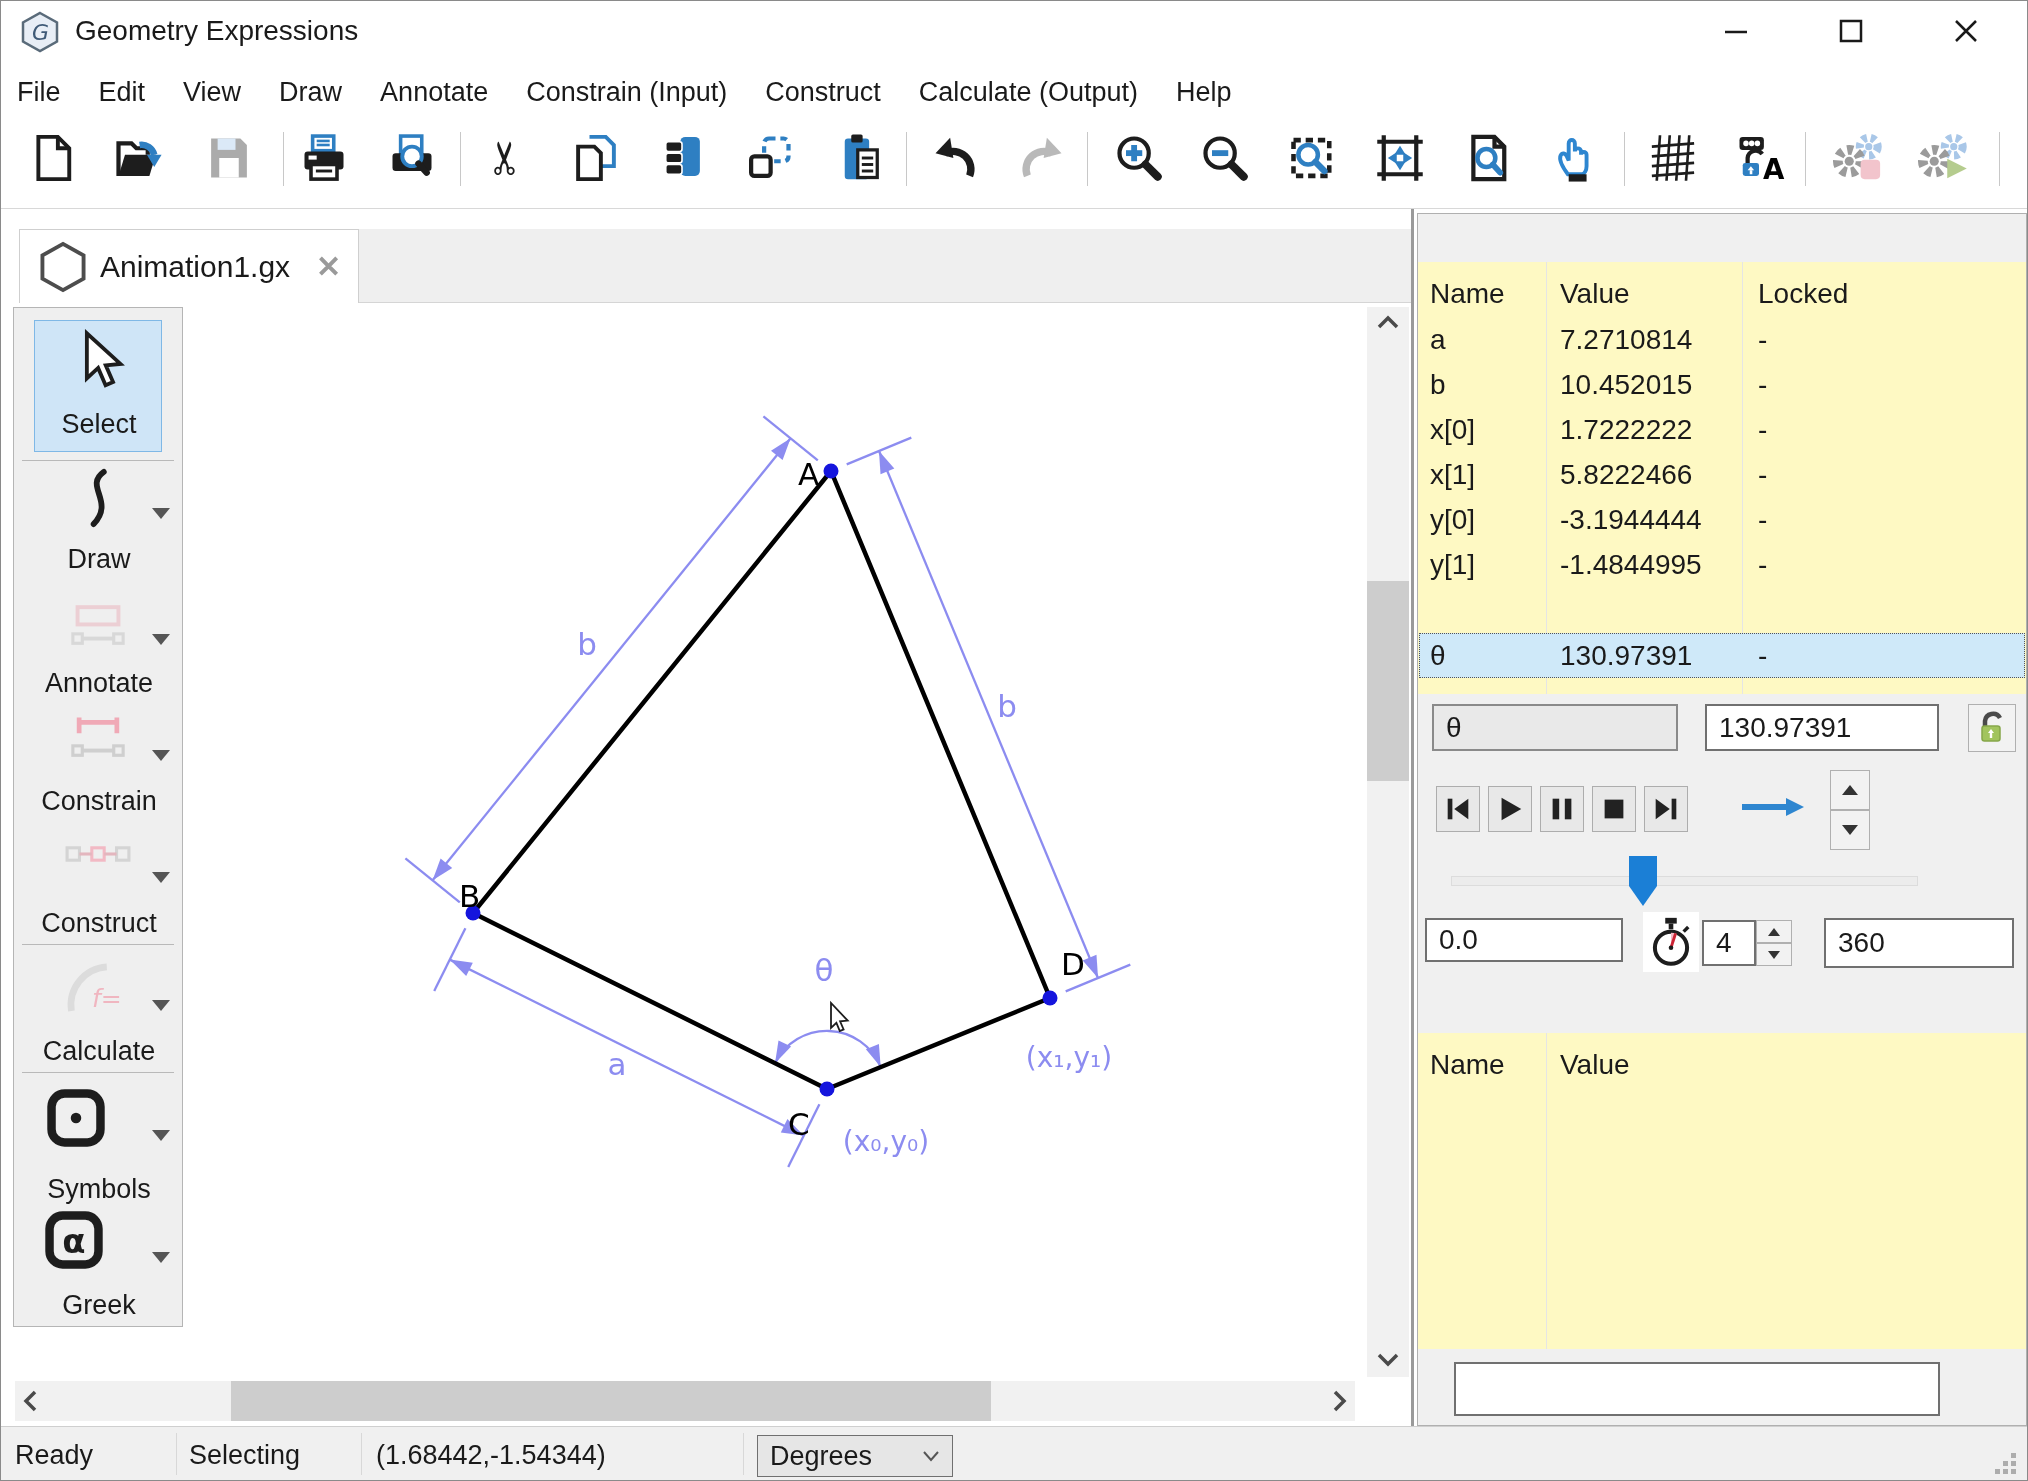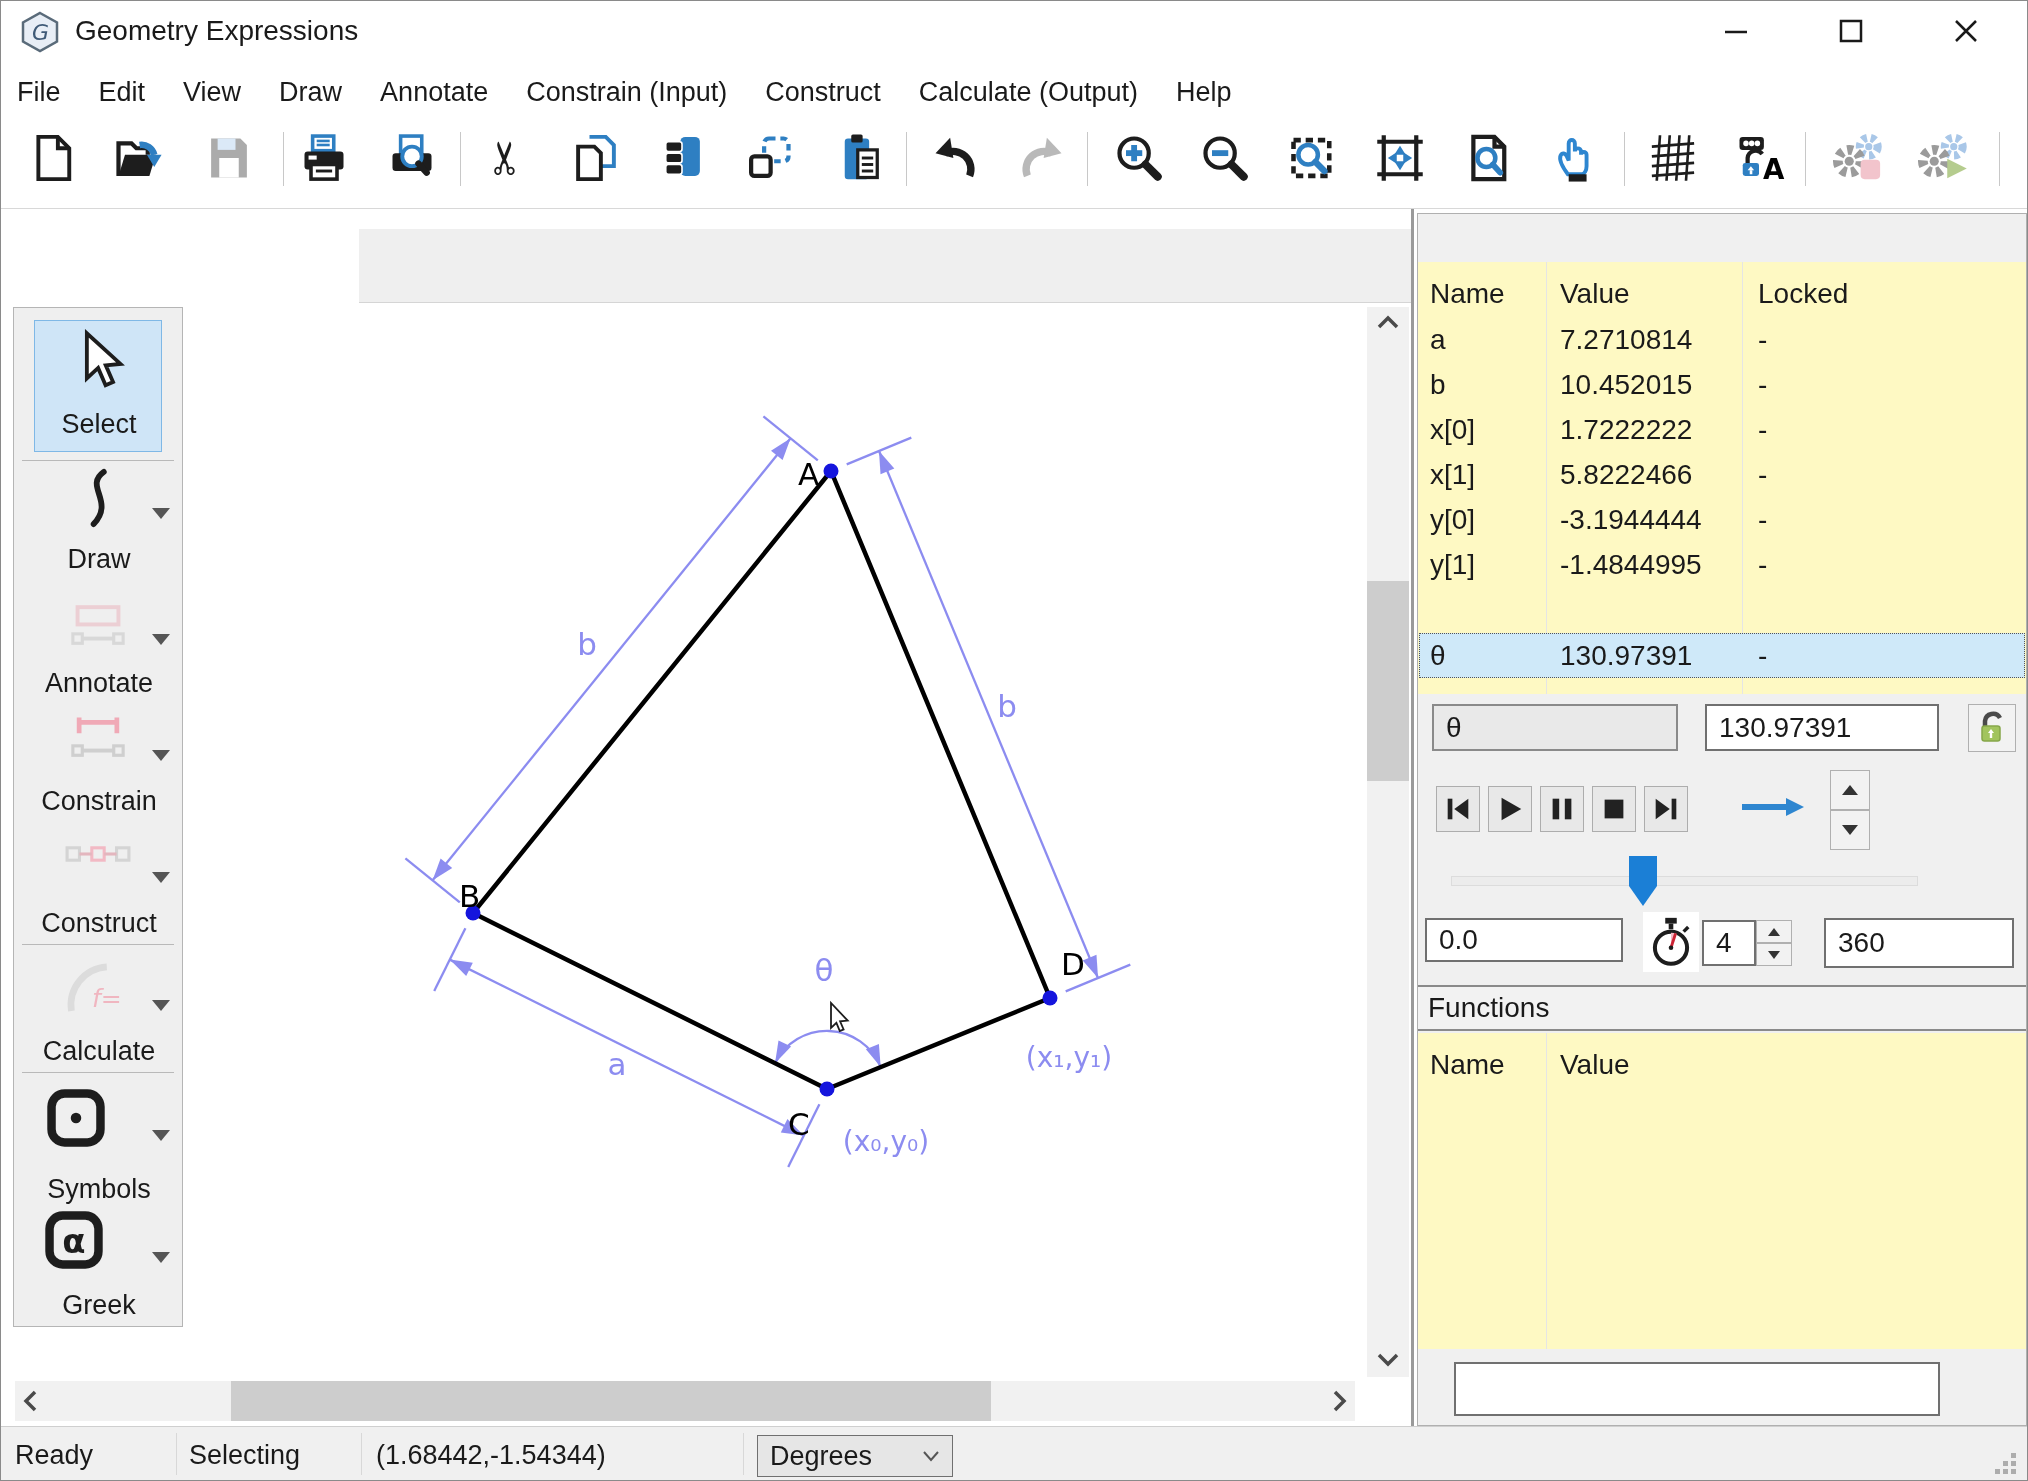--- a/index.html
+++ b/index.html
@@ -289,20 +289,27 @@
         <circle cx="22" cy="9" r="2.2" fill="#a9c7e8"></circle>
         <circle cx="10" cy="18" r="7" fill="none" stroke="#9b9b9b" stroke-width="6" stroke-dasharray="3.5 2.8"></circle>
         <circle cx="10" cy="18" r="2.8" fill="#9b9b9b"></circle>
         <polygon points="18,16.5 30,22.5 18,28.5" fill="#b5cc8e"></polygon>
       </svg>
   </div>
   <div class="tsep" style="left:1998px"></div>
 
   <div class="abs" id="tabbar"></div>
   <div class="abs" id="tabfill"></div>
+  <div class="abs" id="tab">
+    <svg style="margin-left:16px" width="54" height="54" viewBox="0 0 42 42">
+      <polygon points="21,3 37,12 37,30 21,39 5,30 5,12" fill="#fff" stroke="#4d4d4d" stroke-width="3"></polygon>
+    </svg>
+    <span class="lbl">Animation1.gx</span>
+    <span class="close">✕</span>
+  </div>
 
   <svg class="abs" id="canvas" viewBox="0 0 1184 1080">
 
     <g stroke="#8c8cf0" stroke-width="2.3" fill="none">
 
       <line x1="607.6" y1="135.3" x2="249.6" y2="577.3"></line>
       <line x1="580.4" y1="113.3" x2="634.8" y2="157.3"></line>
       <line x1="222.4" y1="555.3" x2="276.8" y2="599.3"></line>
 
       <line x1="696" y1="148" x2="915" y2="675"></line>
@@ -566,23 +573,20 @@
     </div>
     <div class="field" style="left:284px;top:706px;width:54px;height:46px">4</div>
     <div class="spbtn" style="left:338px;top:706px;width:36px;height:23px">
         <div class="tri-up sm"></div>
       </div>
     <div class="spbtn" style="left:338px;top:729px;width:36px;height:23px">
         <div class="tri-dn sm"></div>
       </div>
     <div class="field" style="left:406px;top:704px;width:190px;height:50px">360</div>
 
-    <div class="phead" style="top:771px;border-top:2px solid #8a8a8a">
-      <span>Functions</span>
-    </div>
     <div class="ptable" style="top:819px;height:316px">
       <div class="colline" style="left:128px"></div>
       <div class="th" style="left:12px;top:16px">Name</div>
       <div class="th" style="left:142px;top:16px">Value</div>
     </div>
     <div class="field" style="left:36px;top:1148px;width:486px;height:54px"></div>
   </div>
 
   <div class="abs" id="statusbar">
     <span class="st" style="left:14px">Ready</span>

